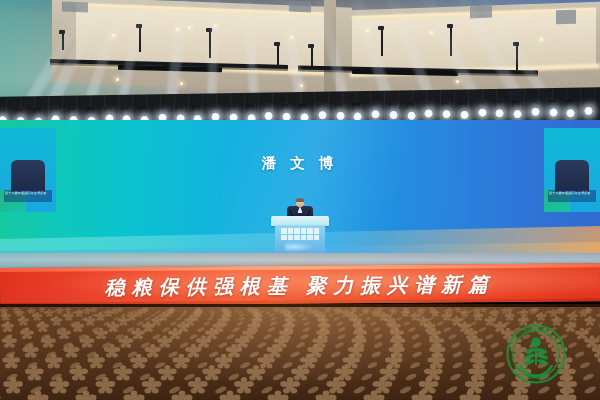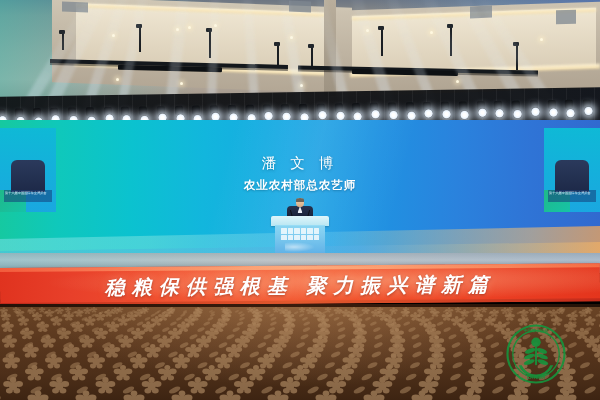--- a/index.html
+++ b/index.html
@@ -72,21 +72,21 @@
     clip-path:polygon(0% 38%, 100% 0%, 100% 100%, 0% 100%); }
   .screen-band2 { position:absolute; left:0; bottom:0; width:600px; height:20px;
     background:linear-gradient(95deg, rgba(60,190,215,.55), rgba(90,175,230,.45) 60%, rgba(255,185,95,.5));
     clip-path:polygon(0% 55%, 100% 10%, 100% 100%, 0% 100%); }
 
   
   .scr-title { position:absolute; left:0; right:0; top:14px; text-align:center;
     color:#ffffff; font-size:11.2px; font-weight:bold; letter-spacing:.4px;
     text-shadow:0 1px 2px rgba(0,60,90,.45); white-space:nowrap; }
   .scr-name { position:absolute; left:0; right:0; top:34px; text-align:center;
-    color:#ffffff; font-size:14.5px; font-weight:normal; letter-spacing:5px;
+    color:#ffffff; font-size:14.5px; font-weight:bold; letter-spacing:5px;
     text-shadow:0 1px 3px rgba(0,60,90,.4); }
   .scr-role { position:absolute; left:0; right:0; top:58px; text-align:center;
     color:#ffffff; font-size:11.5px; font-weight:bold; letter-spacing:1px;
     text-shadow:0 1px 2px rgba(0,60,90,.4); }
 
   
   .pip { position:absolute; top:8px; width:56px; height:84px; overflow:hidden;
     background:linear-gradient(180deg,#0fb9d6,#1aa7e0); }
   .pip.left  { left:0; }
   .pip.right { right:0; }
@@ -347,21 +347,20 @@
         <div class="pip-green"></div>
         <div class="pip-person">
           <div class="pip-body"></div>
           <div class="pip-head"></div>
         </div>
         <div class="pip-bar"></div>
         <div class="pip-bar-txt">第十六届中国国际种业博览会</div>
       </div>
 
       <div class="scr-name">潘 文 博</div>
-      <div class="scr-role">农业农村部总农艺师</div>
 
       <div class="screen-band"></div>
       <div class="screen-band2"></div>
     </div>
   </div>
 
   <div class="podium">
     <div class="speaker">
       <div class="sp-body"></div>
       <div class="sp-shirt"></div>

